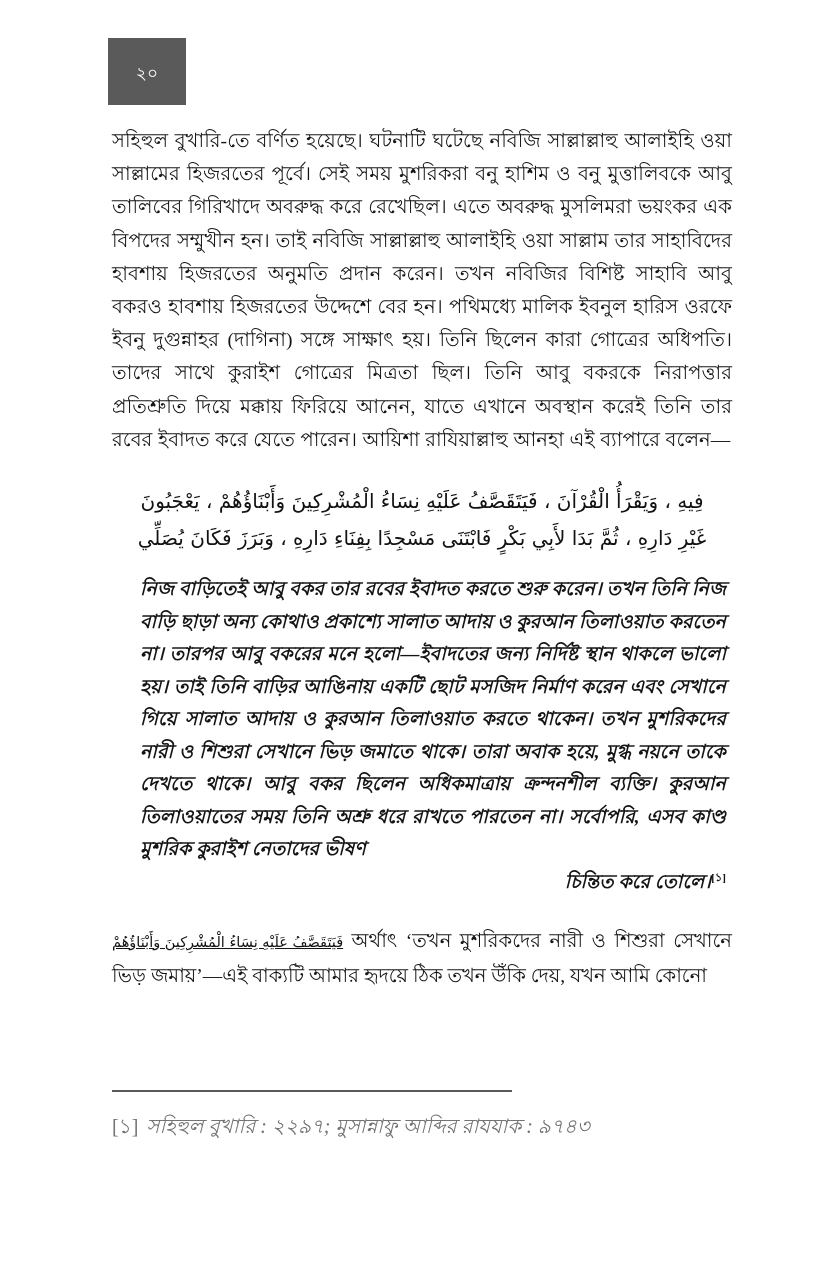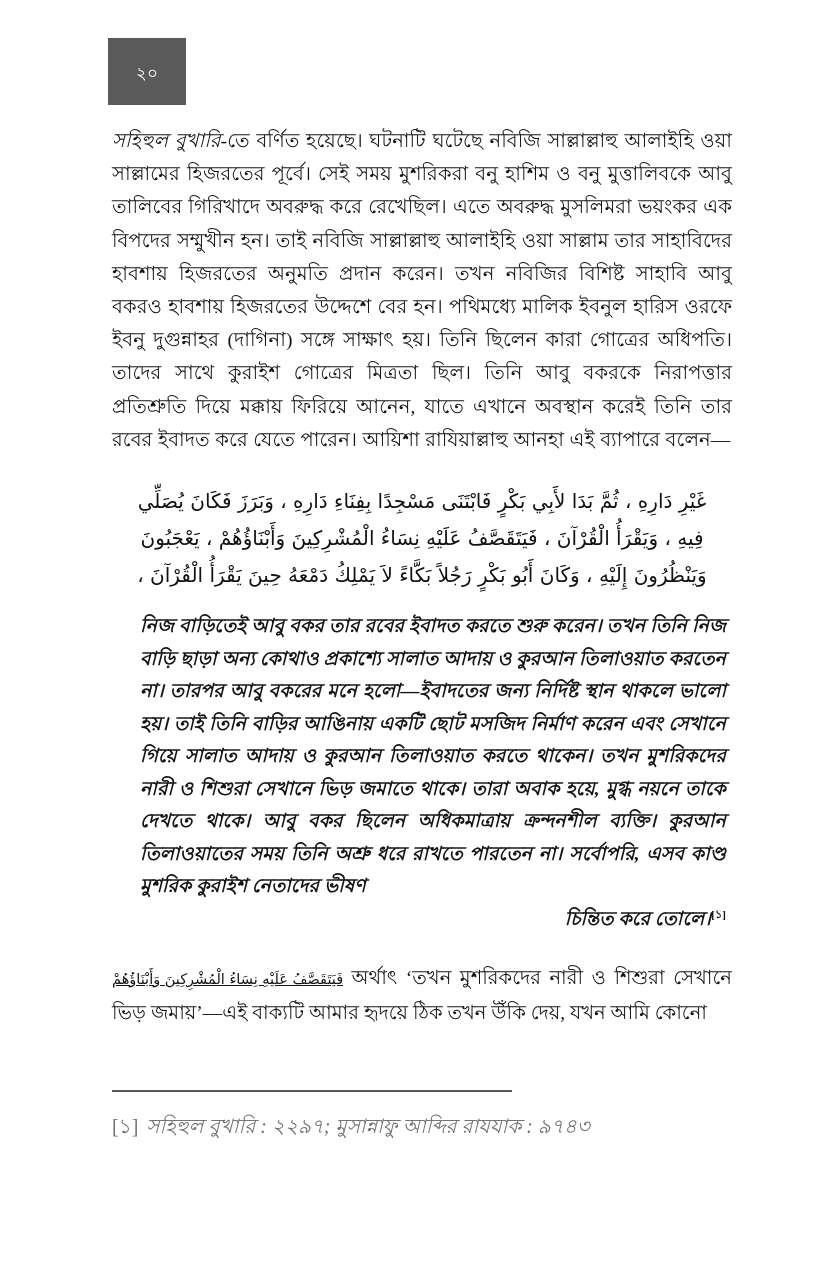--- a/index.html
+++ b/index.html
@@ -84,21 +84,20 @@
   p.body-para {
     margin: 0;
     text-align: justify;
     text-justify: inter-word;
     font-size: 19.5px;
     line-height: 33.2px;
     letter-spacing: 0.1px;
     word-spacing: 0.5px;
   }
   p.body-para .ital {
-    font-style: italic;
   }
 
   
   .arabic-block {
     margin-top: 27px;
     direction: rtl;
     text-align: center;
     font-size: 20px;
     line-height: 37px;
     font-family: "DejaVu Sans", "Liberation Sans", sans-serif;
@@ -191,23 +190,22 @@
   <div class="running-head">
     <div class="folio-box"></div>
     <div class="folio-number">২০</div>
   </div>
 
   <div class="content">
 
     <p class="body-para"><span class="ital">সহিহুল বুখারি</span><span>-তে বর্ণিত হয়েছে। ঘটনাটি ঘটেছে নবিজি সাল্লাল্লাহু আলাইহি ওয়া সাল্লামের হিজরতের পূর্বে। সেই সময় মুশরিকরা বনু হাশিম ও বনু মুত্তালিবকে আবু তালিবের গিরিখাদে অবরুদ্ধ করে রেখেছিল। এতে অবরুদ্ধ মুসলিমরা ভয়ংকর এক বিপদের সম্মুখীন হন। তাই নবিজি সাল্লাল্লাহু আলাইহি ওয়া সাল্লাম তার সাহাবিদের হাবশায় হিজরতের অনুমতি প্রদান করেন। তখন নবিজির বিশিষ্ট সাহাবি আবু বকরও হাবশায় হিজরতের উদ্দেশে বের হন। পথিমধ্যে মালিক ইবনুল হারিস ওরফে ইবনু দুগুন্নাহর (দাগিনা) সঙ্গে সাক্ষাৎ হয়। তিনি ছিলেন কারা গোত্রের অধিপতি। তাদের সাথে কুরাইশ গোত্রের মিত্রতা ছিল। তিনি আবু বকরকে নিরাপত্তার প্রতিশ্রুতি দিয়ে মক্কায় ফিরিয়ে আনেন, যাতে এখানে অবস্থান করেই তিনি তার রবের ইবাদত করে যেতে পারেন। আয়িশা রাযিয়াল্লাহু আনহা এই ব্যাপারে বলেন—</span></p>
 
     <div class="arabic-block">
+      <span class="aline">فِيهِ ، وَيَقْرَأُ الْقُرْآنَ ، فَيَتَقَصَّفُ عَلَيْهِ نِسَاءُ الْمُشْرِكِينَ وَأَبْنَاؤُهُمْ ، يَعْجَبُونَ</span>
       <span class="aline">غَيْرِ دَارِهِ ، ثُمَّ بَدَا لأَبِي بَكْرٍ فَابْتَنَى مَسْجِدًا بِفِنَاءِ دَارِهِ ، وَبَرَزَ فَكَانَ يُصَلِّي</span>
-      <span class="aline">فِيهِ ، وَيَقْرَأُ الْقُرْآنَ ، فَيَتَقَصَّفُ عَلَيْهِ نِسَاءُ الْمُشْرِكِينَ وَأَبْنَاؤُهُمْ ، يَعْجَبُونَ</span>
-      <span class="aline">وَيَنْظُرُونَ إِلَيْهِ ، وَكَانَ أَبُو بَكْرٍ رَجُلاً بَكَّاءً لاَ يَمْلِكُ دَمْعَهُ حِينَ يَقْرَأُ الْقُرْآنَ ،</span>
     </div>
 
     <div class="translation"><span>নিজ বাড়িতেই আবু বকর তার রবের ইবাদত করতে শুরু করেন। তখন তিনি নিজ বাড়ি ছাড়া অন্য কোথাও প্রকাশ্যে সালাত আদায় ও কুরআন তিলাওয়াত করতেন না। তারপর আবু বকরের মনে হলো—ইবাদতের জন্য নির্দিষ্ট স্থান থাকলে ভালো হয়। তাই তিনি বাড়ির আঙিনায় একটি ছোট মসজিদ নির্মাণ করেন এবং সেখানে গিয়ে সালাত আদায় ও কুরআন তিলাওয়াত করতে থাকেন। তখন মুশরিকদের নারী ও শিশুরা সেখানে ভিড় জমাতে থাকে। তারা অবাক হয়ে, মুগ্ধ নয়নে তাকে দেখতে থাকে। আবু বকর ছিলেন অধিকমাত্রায় ক্রন্দনশীল ব্যক্তি। কুরআন তিলাওয়াতের সময় তিনি অশ্রু ধরে রাখতে পারতেন না। সর্বোপরি, এসব কাণ্ড মুশরিক কুরাইশ নেতাদের ভীষণ</span><span class="tail"><span>চিন্তিত করে তোলে।</span><sup class="fn">[১]</sup></span></div>
 
     <p class="closing"><span class="inline-arabic">فَيَتَقَصَّفُ عَلَيْهِ نِسَاءُ الْمُشْرِكِينَ وَأَبْنَاؤُهُمْ</span><span> অর্থাৎ ‘তখন মুশরিকদের নারী ও শিশুরা সেখানে ভিড় জমায়’—এই বাক্যটি আমার হৃদয়ে ঠিক তখন উঁকি দেয়, যখন আমি কোনো</span></p>
 
   </div>
 
   <div class="footnote-rule"></div>
 

